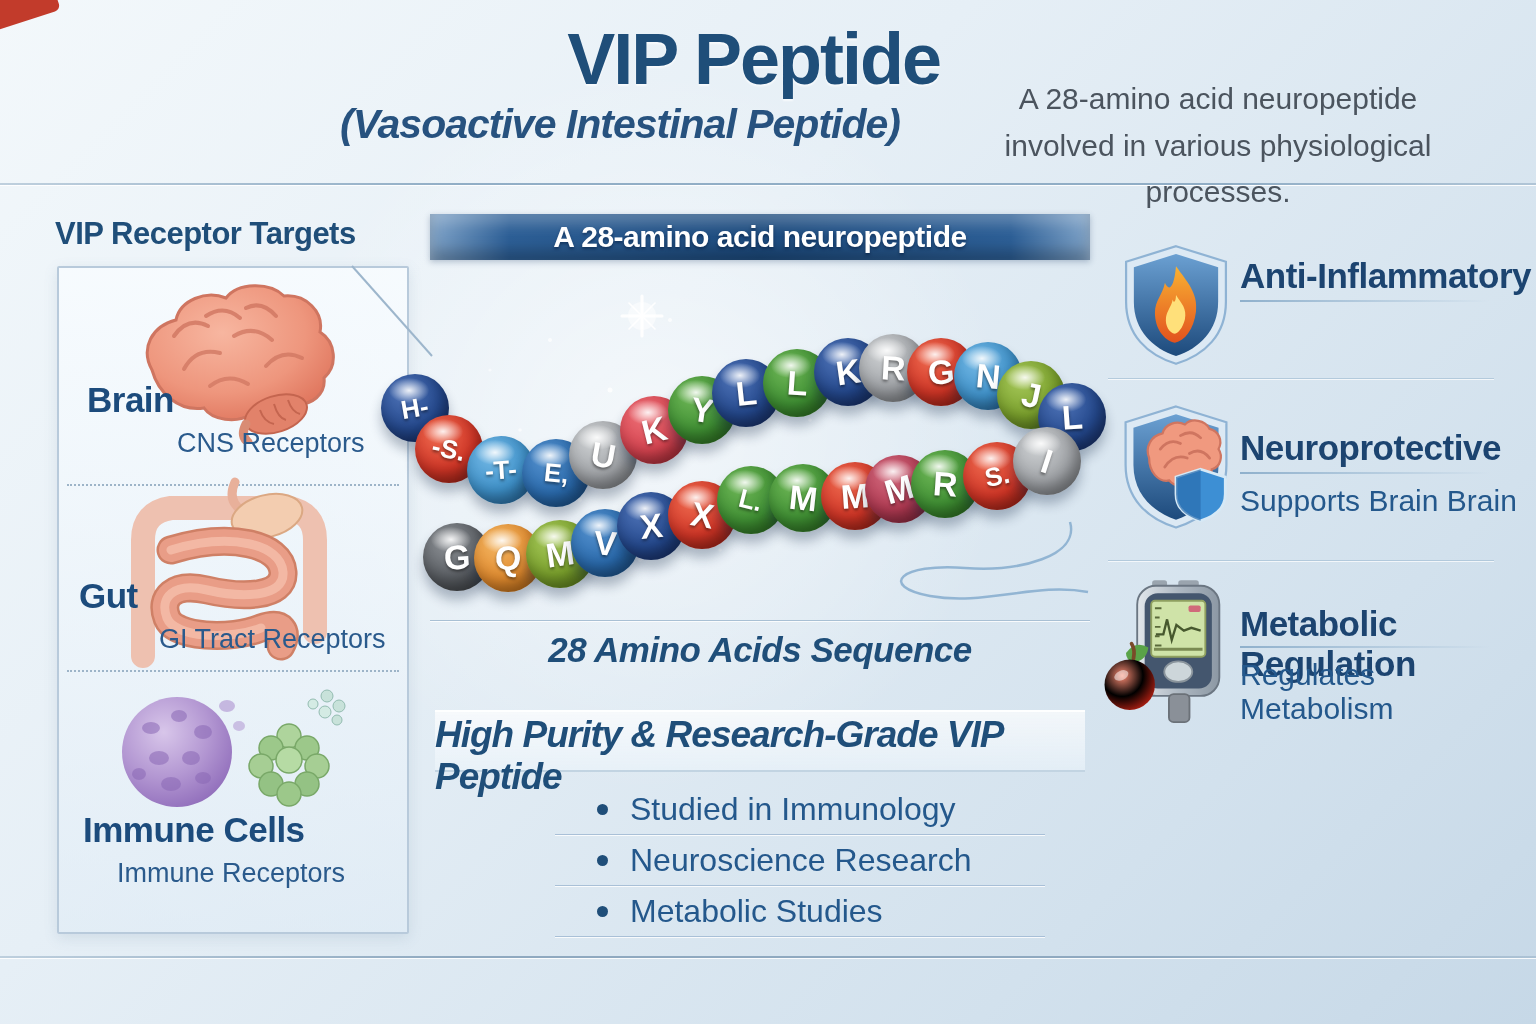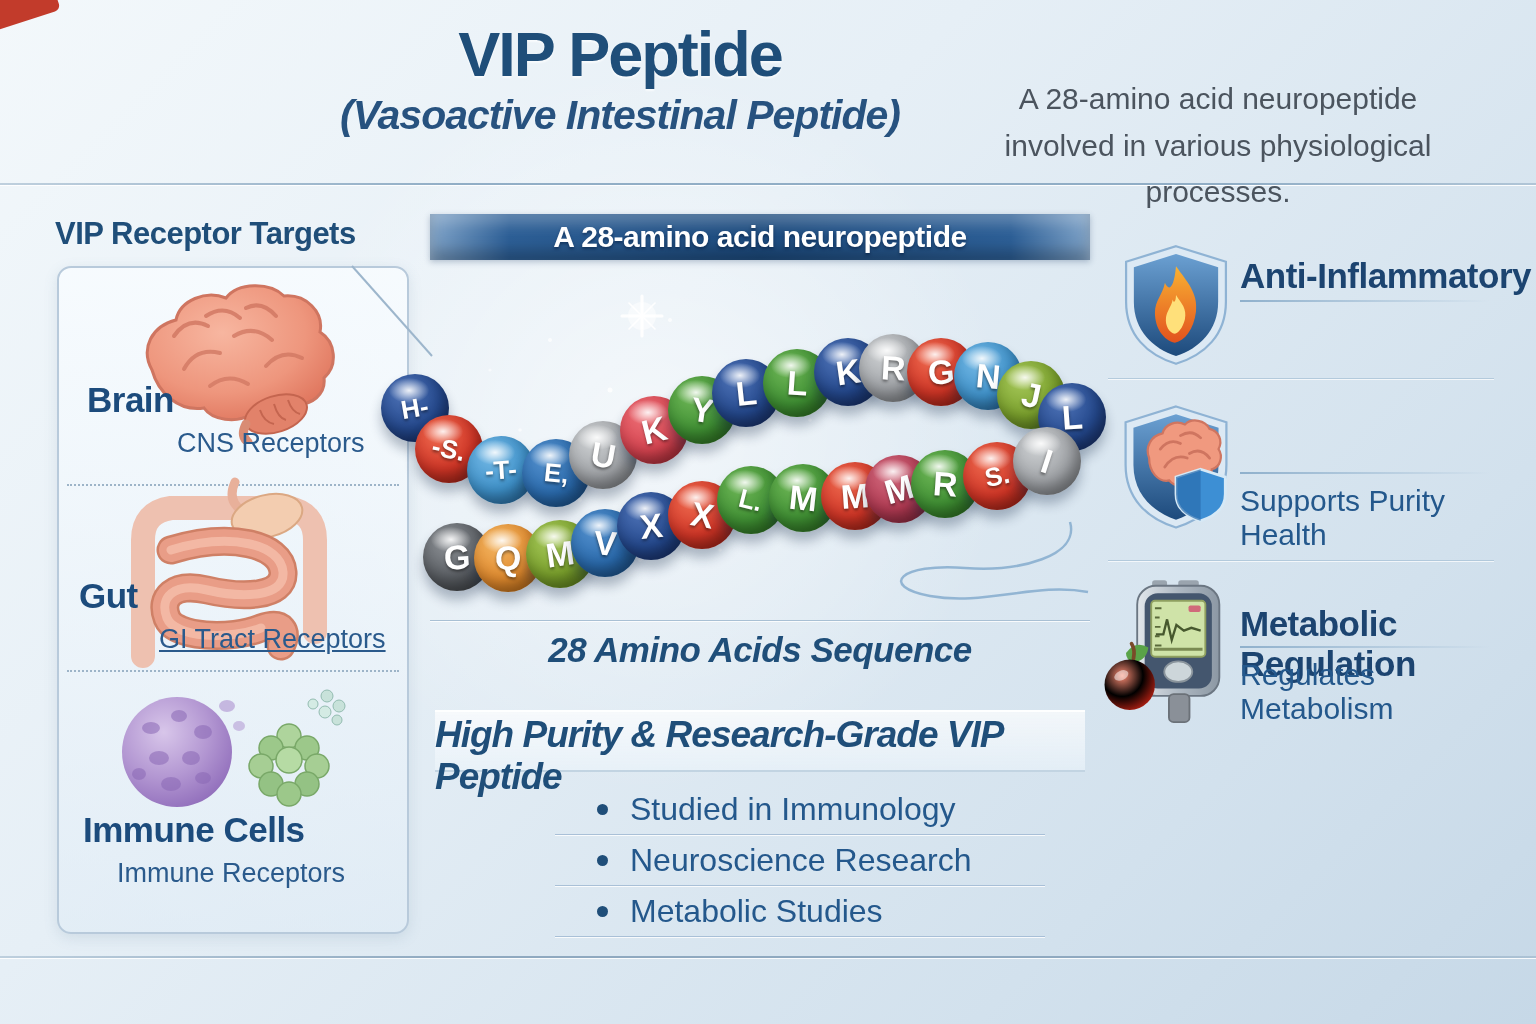--- a/index.html
+++ b/index.html
@@ -11,31 +11,31 @@
   #canvas{
     position:relative;width:1536px;height:1024px;overflow:hidden;
     background:
       radial-gradient(circle at 42% 42%, rgba(255,255,255,.55), rgba(255,255,255,0) 34%),
       linear-gradient(135deg,#f3f8fb 0%, #e6eff6 38%, #d2e1ed 78%, #c6d8e7 100%);
   }
   .corner-accent{position:absolute;left:-18px;top:-20px;width:74px;height:42px;background:#c23b2b;transform:rotate(-18deg);border-radius:6px;}
 
   
   .title-block{position:absolute;left:300px;top:22px;width:640px;text-align:center;}
-  .main-title{margin:0;font-size:63px;font-weight:bold;letter-spacing:-2px;color:#1f4e79;line-height:1.04;text-shadow:0 2px 2px rgba(255,255,255,.7);}
+  .main-title{margin:0;font-size:72px;font-weight:bold;letter-spacing:-2px;color:#1f4e79;line-height:1.04;text-shadow:0 2px 2px rgba(255,255,255,.7);text-align:right;}
   .sub-title{font-size:41px;font-style:italic;font-weight:600;color:#27527f;margin-top:4px;letter-spacing:-1px;}
   .header-desc{position:absolute;left:935px;top:76px;width:566px;text-align:center;font-size:30px;color:#4b545e;line-height:1.55;}
   .header-rule{position:absolute;left:0;top:183px;width:1536px;height:2px;background:linear-gradient(to right,rgba(150,176,198,.55),rgba(140,170,195,.95) 30%,rgba(140,170,195,.95) 80%,rgba(150,176,198,.6));box-shadow:0 1px 0 rgba(255,255,255,.9);}
 
   
   .left-heading{position:absolute;left:55px;top:216px;font-size:31px;font-weight:bold;color:#1f4e79;letter-spacing:-0.5px;}
   .panel{
     position:absolute;left:57px;top:266px;width:348px;height:664px;
     background:linear-gradient(180deg,rgba(248,252,255,.85),rgba(224,236,246,.55));
-    border:2px solid #b8cadb;border-radius:14px;
+    border:2px solid #b8cadb;border-radius:2px;
     box-shadow:0 4px 14px rgba(90,120,150,.15);
   }
   .panel .icon-slot{position:absolute;}
   .t-name{position:absolute;font-size:35px;font-weight:bold;color:#1c4b7c;letter-spacing:-0.5px;}
   .t-sub{position:absolute;font-size:27px;color:#2a5a8c;}
   .dotted-sep{position:absolute;left:8px;width:332px;border-top:2px dotted #9db4c8;}
   .connector{position:absolute;left:340px;top:256px;width:110px;height:110px;}
 
   
   .banner{
@@ -133,21 +133,21 @@
 
     <svg class="icon-slot" style="left:50px;top:206px;" width="235" height="195" viewBox="0 0 235 195">
       <path d="M34,182 L34,66 Q34,38 62,34 L178,34 Q206,38 206,66 L206,158" fill="none" stroke="#eec1b0" stroke-width="24" stroke-linecap="round"></path>
       <path d="M126,8 q-8,18 6,28" fill="none" stroke="#e8b09a" stroke-width="9" stroke-linecap="round"></path>
       <ellipse cx="158" cy="42" rx="36" ry="21" fill="#f3cdb0" stroke="#dba883" stroke-width="2" transform="rotate(-14 158 42)"></ellipse>
       <path d="M62,76 C122,58 172,70 174,98 C176,124 132,124 98,116 C64,108 50,124 58,144 C66,164 122,166 152,154 C174,146 180,158 172,172" fill="none" stroke="#cf8066" stroke-width="29" stroke-linecap="round" stroke-linejoin="round"></path>
       <path d="M62,76 C122,58 172,70 174,98 C176,124 132,124 98,116 C64,108 50,124 58,144 C66,164 122,166 152,154 C174,146 180,158 172,172" fill="none" stroke="#e99d87" stroke-width="24" stroke-linecap="round" stroke-linejoin="round"></path>
       <path d="M62,76 C122,58 172,70 174,98 C176,124 132,124 98,116 C64,108 50,124 58,144 C66,164 122,166 152,154" fill="none" stroke="#f5bda9" stroke-width="9" stroke-linecap="round" stroke-linejoin="round" opacity=".85"></path>
     </svg>
     <div class="t-name" style="left:20px;top:308px;text-align:right;">Gut</div>
-    <div class="t-sub" style="left:100px;top:356px;text-decoration:underline;">GI Tract Receptors</div>
+    <div class="t-sub" style="left:100px;top:356px;">GI Tract Receptors</div>
     <div class="dotted-sep" style="top:402px;"></div>
 
     <svg class="icon-slot" style="left:40px;top:398px;" width="265" height="160" viewBox="0 0 265 160">
       <defs>
         <radialGradient id="purpG" cx="38%" cy="32%" r="75%">
           <stop offset="0%" stop-color="#d8c6ea"></stop>
             <stop offset="55%" stop-color="#b397d2"></stop>
             <stop offset="100%" stop-color="#8f6cba"></stop>
         </radialGradient>
       </defs>
@@ -375,22 +375,23 @@
     <g>
       <path d="M26,48 C22,38 28,28 38,26 C40,18 50,14 58,18 C64,12 76,14 80,22 C88,24 92,32 88,40 C92,46 90,56 82,58 C82,66 74,70 66,68 C60,74 48,74 44,68 C34,70 26,60 26,48 Z" fill="#f0997f" stroke="#cf7560" stroke-width="2"></path>
       <path d="M36,40 q8,-10 18,-5 M54,28 q10,-6 18,2 M40,56 q8,-12 20,-8 M62,44 q10,-6 18,4" fill="none" stroke="#cf7560" stroke-width="2.5" stroke-linecap="round"></path>
       <path d="M60,64 q-2,8 4,12" fill="none" stroke="#d98c74" stroke-width="5" stroke-linecap="round"></path>
     </g>
     <g>
       <path d="M72 58 L94 65 V80 C94 93 85 100 72 104 C59 100 50 93 50 80 V65 Z" fill="#3d8fd4" stroke="#d6e9f6" stroke-width="2.5"></path>
       <path d="M72 58 L72 104 C59 100 50 93 50 80 V65 Z" fill="#2a6cae" opacity=".7"></path>
     </g>
   </svg>
+  <div class="b-title" style="top:428px;">Neuroprotective</div>
   <div class="b-underline" style="top:472px;"></div>
-  <div class="b-sub" style="top:484px;">Supports Purity Health</div>
+  <div class="b-sub" style="top:484px;">Supports Brain Brain</div>
   <div class="b-divider" style="top:560px;"></div>
 
   <svg class="benefit-icon" style="left:1098px;top:578px;" width="140" height="150" viewBox="0 0 150 160">
     <defs>
       <linearGradient id="metB" x1="0" y1="0" x2="1" y2="0">
         <stop offset="0%" stop-color="#e2e7ec"></stop>
           <stop offset="50%" stop-color="#aeb8c2"></stop>
           <stop offset="100%" stop-color="#8c98a4"></stop>
       </linearGradient>
       <radialGradient id="appG" cx="35%" cy="32%" r="75%">

